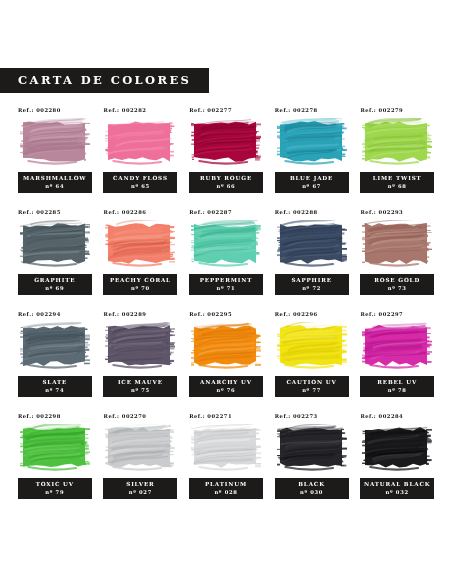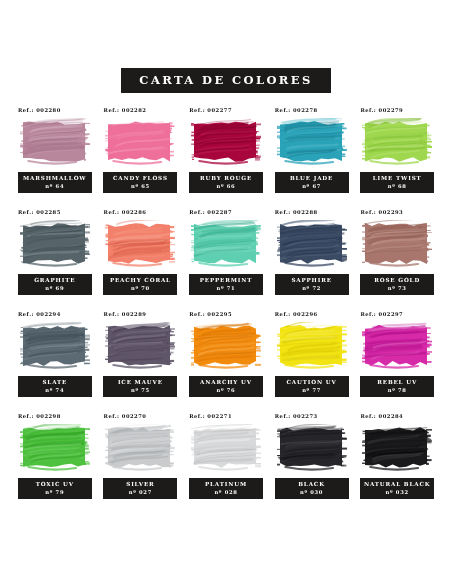--- a/index.html
+++ b/index.html
@@ -20,21 +20,20 @@
     height: 584px;
     box-sizing: border-box;
     padding: 0;
     position: relative;
     background: #ffffff;
   }
 
   
   .title-wrap {
     display: flex;
-    justify-content: center;
     align-items: center;
     padding-top: 68px;
   }
   .title-bar {
     background: #1d1b1a;
     color: #ffffff;
     font-family: "DejaVu Serif", serif;
     font-size: 11.5px;
     letter-spacing: 2.4px;
     font-weight: 700;

